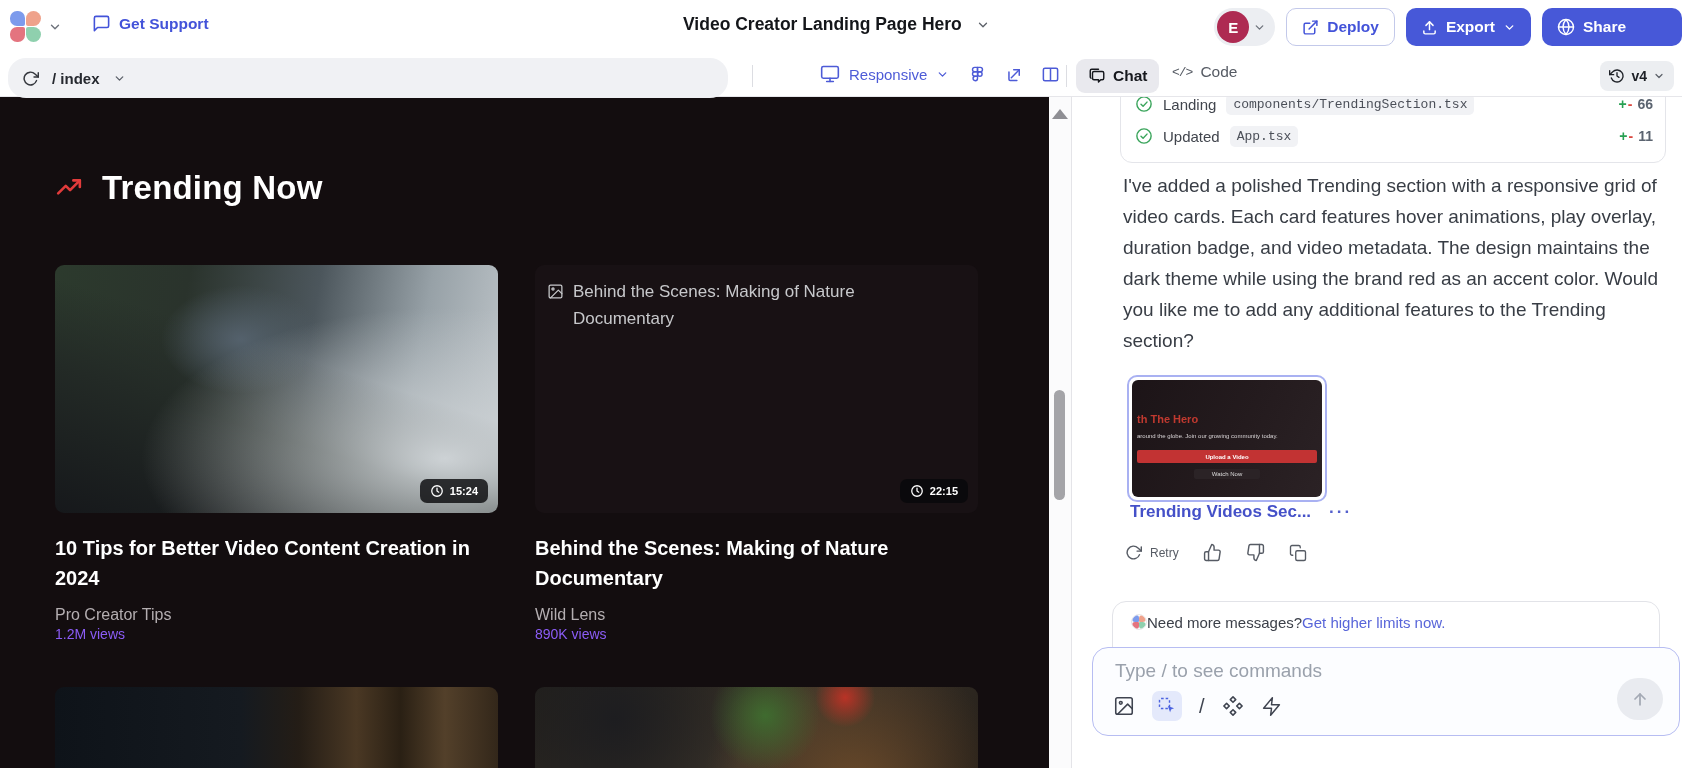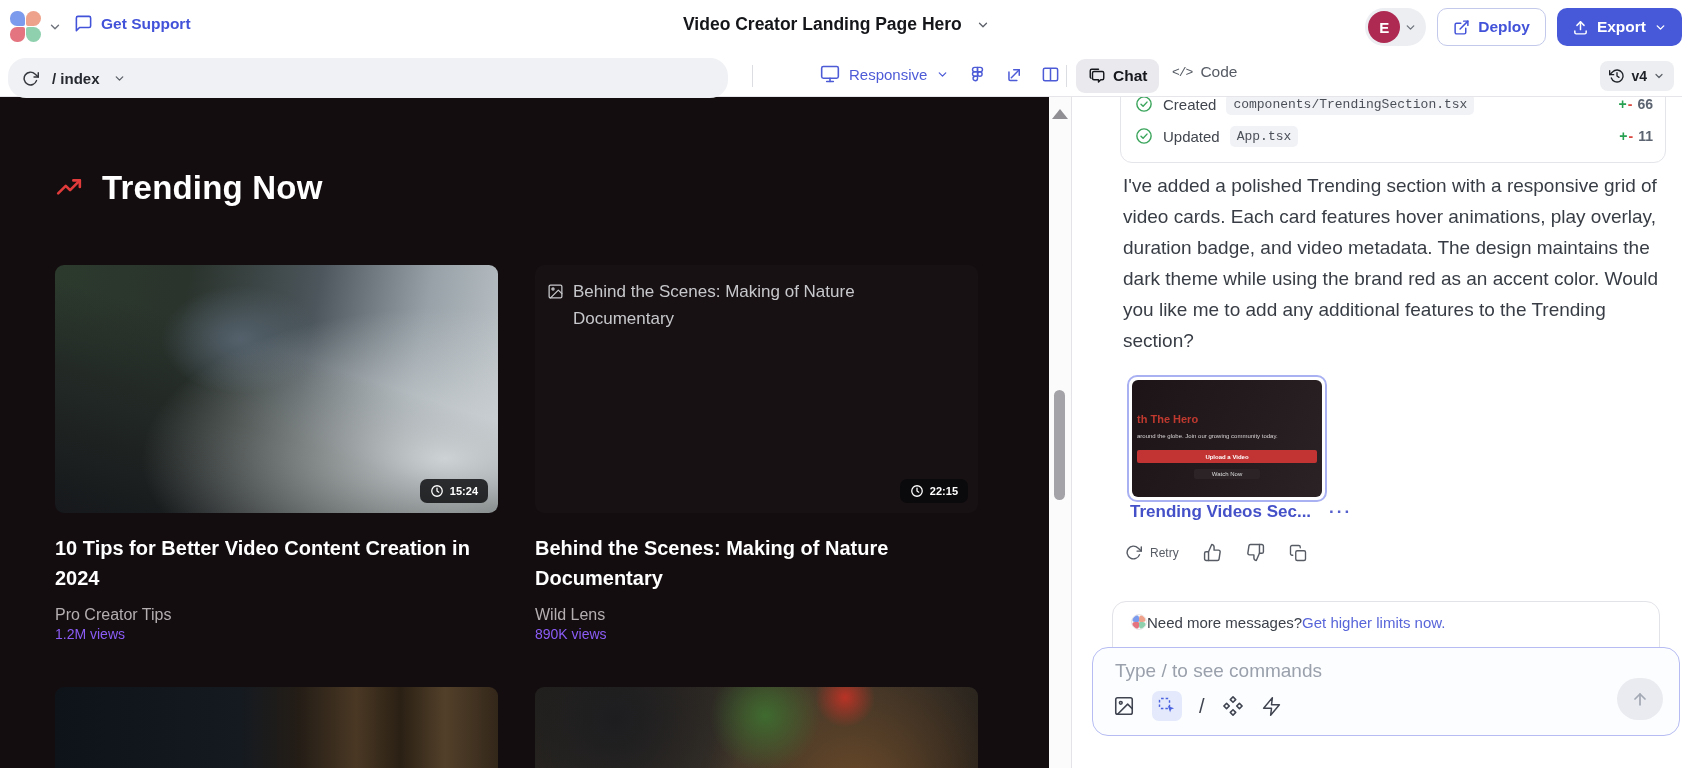--- a/index.html
+++ b/index.html
@@ -9,21 +9,21 @@
   svg { display:block; }
 
   
   #header { position:absolute; left:0; top:0; width:1682px; height:55px; background:#fff; z-index:20; }
   #logo { position:absolute; left:10px; top:11px; width:32px; height:32px; display:grid; grid-template-columns:15px 15px; grid-template-rows:15px 15px; gap:1px; }
   #logo .q1{ background:#7d9bec; border-radius:7px 7px 2px 7px; }
   #logo .q2{ background:#efa28b; border-radius:50% 50% 50% 2px; }
   #logo .q3{ background:#e4747f; border-radius:7px 2px 7px 7px; }
   #logo .q4{ background:#8fd0ae; border-radius:2px 50% 50% 50%; }
   #logo-chevron { position:absolute; left:48px; top:20px; color:#6d727b; }
-  #get-support { position:absolute; left:74px; top:14px; display:flex; gap:8px; align-items:center; color:#4353d9; font-size:15.5px; font-weight:600; cursor:pointer; }
+  #get-support { position:absolute; left:92px; top:14px; display:flex; gap:8px; align-items:center; color:#4353d9; font-size:15.5px; font-weight:600; cursor:pointer; }
   #title-group { position:absolute; left:683px; top:14px; display:flex; align-items:center; gap:14px; }
   #page-title { font-size:17.5px; font-weight:600; color:#14161a; }
   #title-group .chev { color:#5b6068; }
   #header-right { position:absolute; right:0; top:8px; display:flex; align-items:center; gap:11px; height:38px; }
   #avatar-pill { display:flex; align-items:center; gap:4px; background:#eceef2; border-radius:999px; height:38px; padding:3px 9px 3px 3px; cursor:pointer; }
   #avatar-circle { width:32px; height:32px; border-radius:50%; background:#ae2a52; color:#fff; font-size:15px; font-weight:700; display:flex; align-items:center; justify-content:center; }
   .btn { display:flex; align-items:center; gap:8px; height:38px; border-radius:10px; padding:10px 15px; font-size:15.5px; font-weight:600; cursor:pointer; }
   #deploy-btn { background:#fff; border:1px solid #c3c9ea; color:#4353d9; }
   #export-btn, #share-btn { background:#4758d8; color:#fff; border:none; }
   #share-btn { width:140px; }
@@ -171,20 +171,30 @@
               <path d="M4 17v2a2 2 0 0 0 2 2h12a2 2 0 0 0 2-2v-2"></path>
             </svg>
         </span>
         <span>Export</span>
         <span>
           <svg width="13" height="13" viewBox="0 0 24 24" fill="none" stroke="currentColor" stroke-width="2.6" stroke-linecap="round" stroke-linejoin="round">
               <polyline points="6 9 12 15 18 9"></polyline>
             </svg>
         </span>
       </button>
+      <button class="btn" id="share-btn">
+        <span>
+          <svg width="18" height="18" viewBox="0 0 24 24" fill="none" stroke="currentColor" stroke-width="1.9" stroke-linecap="round" stroke-linejoin="round">
+              <circle cx="12" cy="12" r="10"></circle>
+              <line x1="2" y1="12" x2="22" y2="12"></line>
+              <path d="M12 2a15.3 15.3 0 0 1 4 10 15.3 15.3 0 0 1-4 10 15.3 15.3 0 0 1-4-10 15.3 15.3 0 0 1 4-10z"></path>
+            </svg>
+        </span>
+        <span>Share</span>
+      </button>
     </div>
   </header>
 
   <div id="toolbar">
     <div id="url-bar">
       <span style="color:#34373d">
         <svg width="17" height="17" viewBox="0 0 24 24" fill="none" stroke="currentColor" stroke-width="2.1" stroke-linecap="round" stroke-linejoin="round">
             <polyline points="23 4 23 10 17 10"></polyline>
             <path d="M20.49 15a9 9 0 1 1-2.12-9.36L23 10"></path>
           </svg>
@@ -341,21 +351,21 @@
   <div id="chat-panel">
 
     <div id="filebox">
       <div class="filerow" style="top:18px">
         <span>
           <svg width="18" height="18" viewBox="0 0 24 24" fill="none" stroke="#3ba55c" stroke-width="1.9" stroke-linecap="round" stroke-linejoin="round">
               <circle cx="12" cy="12" r="9.5"></circle>
               <polyline points="8 12.2 10.8 15 16 9.5"></polyline>
             </svg>
         </span>
-        <span class="file-action">Created</span>
+        <span class="file-action">Landing</span>
         <span class="file-chip">components/TrendingSection.tsx</span>
         <span class="diff">
           <span class="plus">+</span>
           <span class="minus">-</span>
           <span class="count">66</span>
         </span>
       </div>
       <div class="filerow" style="top:50px">
         <span>
           <svg width="18" height="18" viewBox="0 0 24 24" fill="none" stroke="#3ba55c" stroke-width="1.9" stroke-linecap="round" stroke-linejoin="round">

